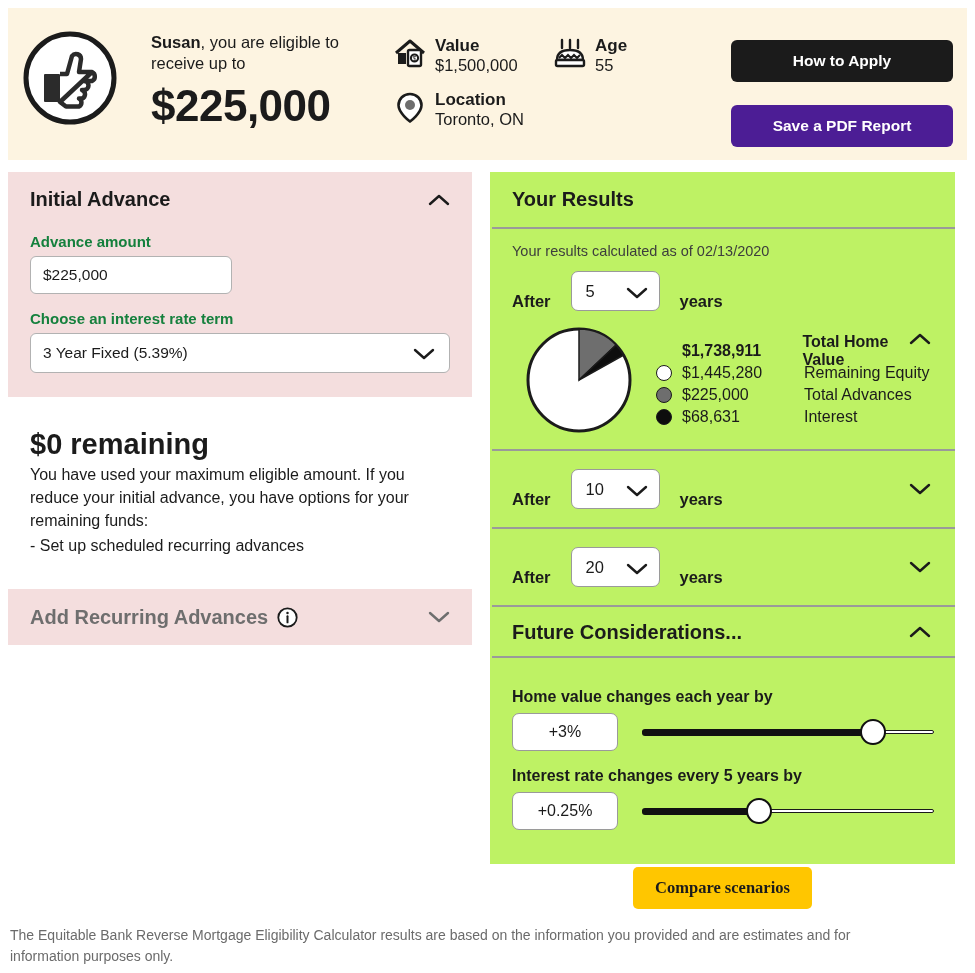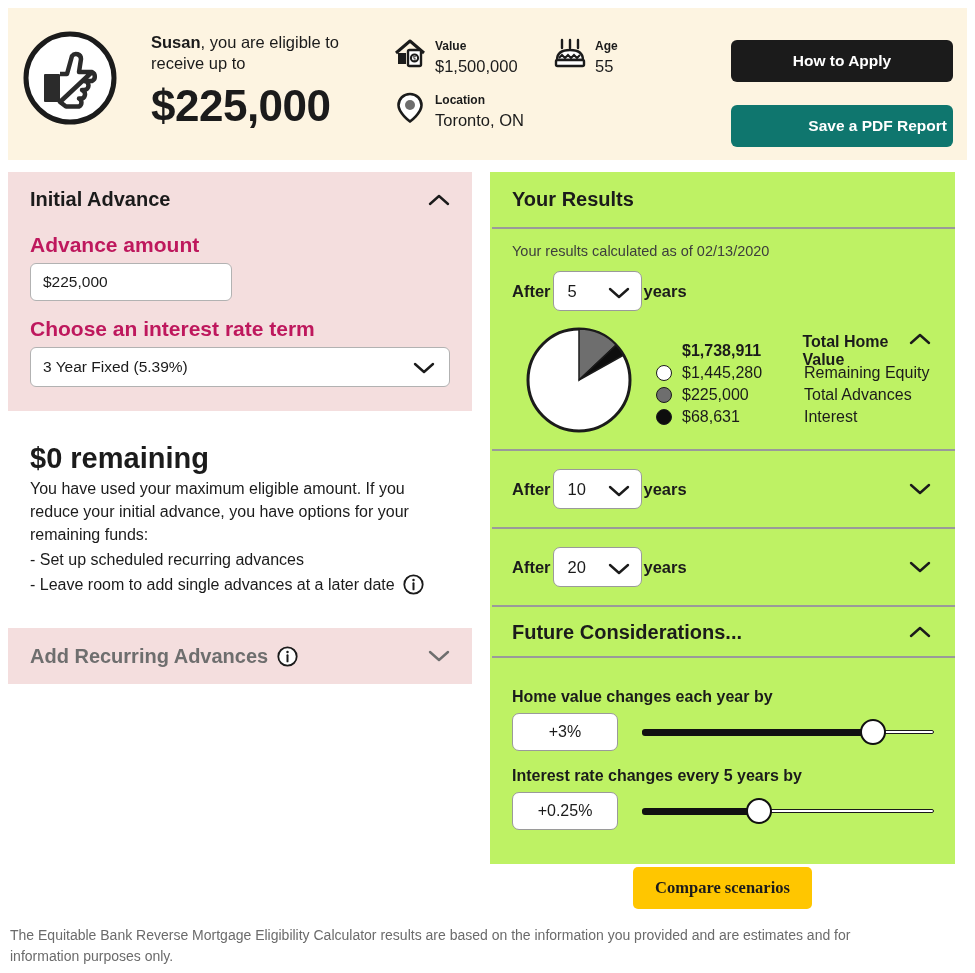--- a/index.html
+++ b/index.html
@@ -22,48 +22,48 @@
   .thumb-wrap { position:absolute; left:14px; top:22px; width:96px; height:96px; }
   .eligible-block { position:absolute; left:143px; top:24px; width:240px; }
   .elig-line { font-size:16.5px; line-height:21px; color:#1b1b1b; }
   .elig-line b { font-weight:bold; }
   .big-amount {
     font-size: 44px; font-weight: bold; letter-spacing:-0.5px;
     line-height: 52px; margin-top:6px; color:#1b1b1b;
   }
   .fact { position:absolute; display:flex; align-items:flex-start; gap:8px; }
   .fact-icon { width:34px; height:34px; flex:none; }
-  .fact-label { font-size:12px; font-weight:bold; line-height:19px; color:#1b1b1b;}
+  .fact-label { font-size:17px; font-weight:bold; line-height:19px; color:#1b1b1b;}
   .fact-value { font-size:16.5px; line-height:20px; color:#1b1b1b; }
 
   .f-value { left:385px; top:28px; }
   .f-location { left:385px; top:82px; }
   .f-age { left:545px; top:28px; }
 
   .hdr-btn {
     position:absolute; width:222px; height:42px; border:none; border-radius:6px;
     font-size:15.5px; font-weight:bold; cursor:pointer;
     font-family:"Liberation Sans", sans-serif;
   }
   .btn-apply { left:723px; top:32px; background:#1b1b1b; color:#ffffff; }
-  .btn-pdf   { left:723px; top:97px; background:#0f766e; color:#ffffff;text-align:right; }
+  .btn-pdf   { left:723px; top:97px; background:#4c1d95; color:#ffffff; }
 
   
   .left-col { position:absolute; left:8px; top:172px; width:464px; }
 
   .pink-panel { background:#f4dede; width:464px; }
   .panel-head {
     display:flex; align-items:center; justify-content:space-between;
     padding: 16px 22px 0 22px;
   }
   .panel-title { font-size:20px; font-weight:bold; color:#1b1b1b; }
   .panel-title.muted { color:#6e6e6e; display:flex; align-items:center; gap:9px;}
   .chev { width:22px; height:14px; flex:none; }
 
-  .field-label { font-size:21px; font-weight:bold; margin:16px 0 6px 0; color:#be185d;}
+  .field-label { font-size:15px; font-weight:bold; margin:16px 0 6px 0; color:#15803d;}
   .panel-body { padding: 6px 22px 24px 22px; }
   .text-input {
     width:202px; height:38px; border:1px solid #b2b2b2; border-radius:6px;
     background:#fff; font-size:15.5px; padding:0 12px; color:#1b1b1b;
     font-family:"Liberation Sans", sans-serif;
   }
   .select-box {
     position:relative; width:420px; height:40px; border:1px solid #b2b2b2;
     border-radius:6px; background:#fff; display:flex; align-items:center;
     padding:0 12px; font-size:15.5px; cursor:pointer;text-align:right;
@@ -83,21 +83,21 @@
   }
 
   
   .right-col { position:absolute; left:490px; top:172px; width:465px; background:#bef264; }
   .rc-head { padding:16px 22px 16px 22px; }
   .rc-title { font-size:20px; font-weight:bold; color:#1b1b1b; }
   .divider { height:2px; background:#9a9a9a; margin-left:2px; }
 
   .section { padding: 14px 22px 14px 22px; position:relative; }
   .calc-date { font-size:14.5px; color:#3d3d3d; margin-bottom:12px; }
-  .after-row { display:flex; align-items:center; gap:2px; }
+  .after-row { display:flex; align-items:flex-end; gap:20px; }
   .after-label { font-size:16.5px; font-weight:bold; color:#1b1b1b; }
   .yr-select {
     position:relative; width:89px; height:40px; border:1px solid #9a9a9a;
     border-radius:7px; background:#fff; display:flex; align-items:center;
     padding-left:14px; font-size:16.5px; cursor:pointer;
   }
   .yr-select .chev { position:absolute; right:11px; top:13px; }
   .sec-chev { position:absolute; right:24px; top:50%; margin-top:-7px; }
 
   .results-body { display:flex; align-items:center; gap:22px; margin-top:14px; padding-left:12px;}
@@ -243,30 +243,20 @@
               </svg>
           </span>
         </div>
       </div>
     </div>
 
     <div class="remaining-block">
       <div class="remaining-title">$0 remaining</div>
       <div class="remaining-text">You have used your maximum eligible amount. If you reduce your initial advance, you have options for your remaining funds:</div>
       <div class="remaining-text">- Set up scheduled recurring advances</div>
-      <div class="remaining-text bullet-row">
-        <span>- Leave room to add single advances at a later date</span>
-        <span class="info-icon">
-          <svg viewBox="0 0 21 21" width="21" height="21">
-            <circle cx="10.5" cy="10.5" r="9.2" fill="#fff" stroke="#1b1b1b" stroke-width="1.8"></circle>
-            <circle cx="10.5" cy="5.9" r="1.25" fill="#1b1b1b"></circle>
-            <rect x="9.5" y="8.3" width="2" height="8" rx="0.9" fill="#1b1b1b"></rect>
-          </svg>
-        </span>
-      </div>
     </div>
 
     <div class="recurring-panel">
       <span class="panel-title muted">
         <span>Add Recurring Advances</span>
         <span class="info-icon">
           <svg viewBox="0 0 21 21" width="21" height="21">
             <circle cx="10.5" cy="10.5" r="9.2" fill="#fff" stroke="#1b1b1b" stroke-width="1.8"></circle>
             <circle cx="10.5" cy="5.9" r="1.25" fill="#1b1b1b"></circle>
             <rect x="9.5" y="8.3" width="2" height="8" rx="0.9" fill="#1b1b1b"></rect>

